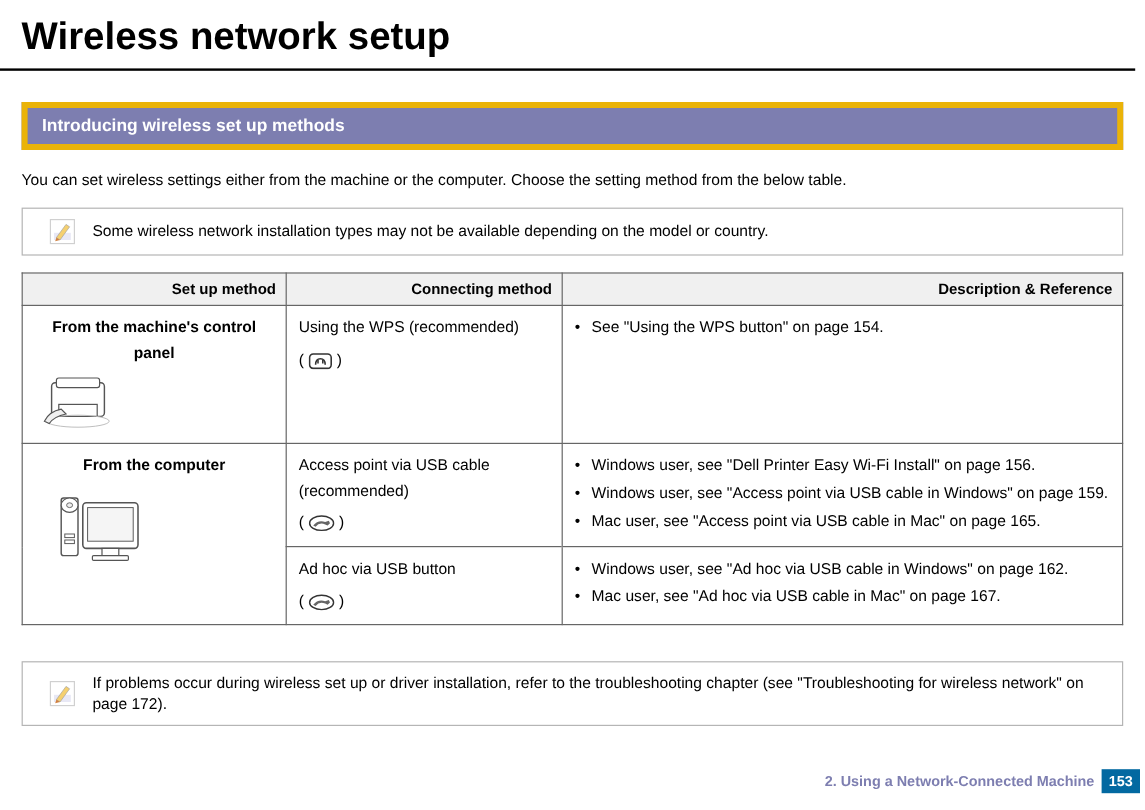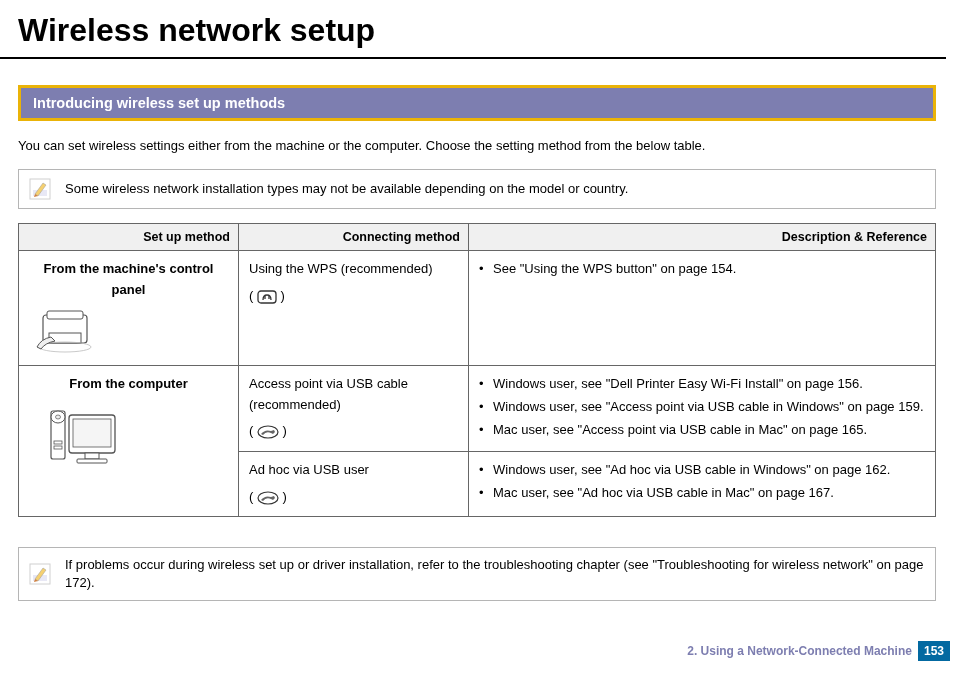--- a/index.html
+++ b/index.html
@@ -22,31 +22,31 @@
     .content {
       padding: 0 18px;
     }
     .section-bar {
       background: #7d7eb0;
       color: #fff;
       font-weight: bold;
       font-size: 14.5px;
       padding: 7px 12px;
       margin-top: 26px;
-      border: 3px solid #eab308;
+      border: 5px solid #eab308;
     }
     .intro-text {
       font-size: 13px;
       color: #000;
       margin: 16px 0 14px 0;
       line-height: 1.4;
     }
     .note-box {
       border: 1px solid #b5b5b5;
-      padding: 8px 10px;
+      padding: 8px 22px;
       display: flex;
       align-items: center;
       gap: 14px;
       margin-bottom: 14px;
     }
     .note-icon {
       flex-shrink: 0;
       width: 22px;
       height: 22px;
     }
@@ -237,21 +237,21 @@
           <ul class="bullet-list">
             <li>Windows user, see "Dell Printer Easy Wi-Fi Install" on page 156.</li>
             <li>Windows user, see "Access point via USB cable in Windows" on page 159.</li>
             <li>Mac user, see "Access point via USB cable in Mac" on page 165.</li>
           </ul>
         </td>
       </tr>
 
       <tr>
         <td class="inner-row">
-          <span>Ad hoc via USB user</span>
+          <span>Ad hoc via USB button</span>
           <div class="conn-paren">
             <span>(</span>
             <span>
               <svg width="22" height="14" viewBox="0 0 22 14" style="vertical-align:middle">
                 <ellipse cx="11" cy="7" rx="10" ry="6" fill="#fff" stroke="#333" stroke-width="1.2"></ellipse>
                 <path d="M 4 9 Q 8 4 14 6 L 17 5 L 18 7 L 16 9 L 14 8 Q 9 6 6 10 Z" fill="#666"></path>
               </svg>
             </span>
             <span>)</span>
           </div>

